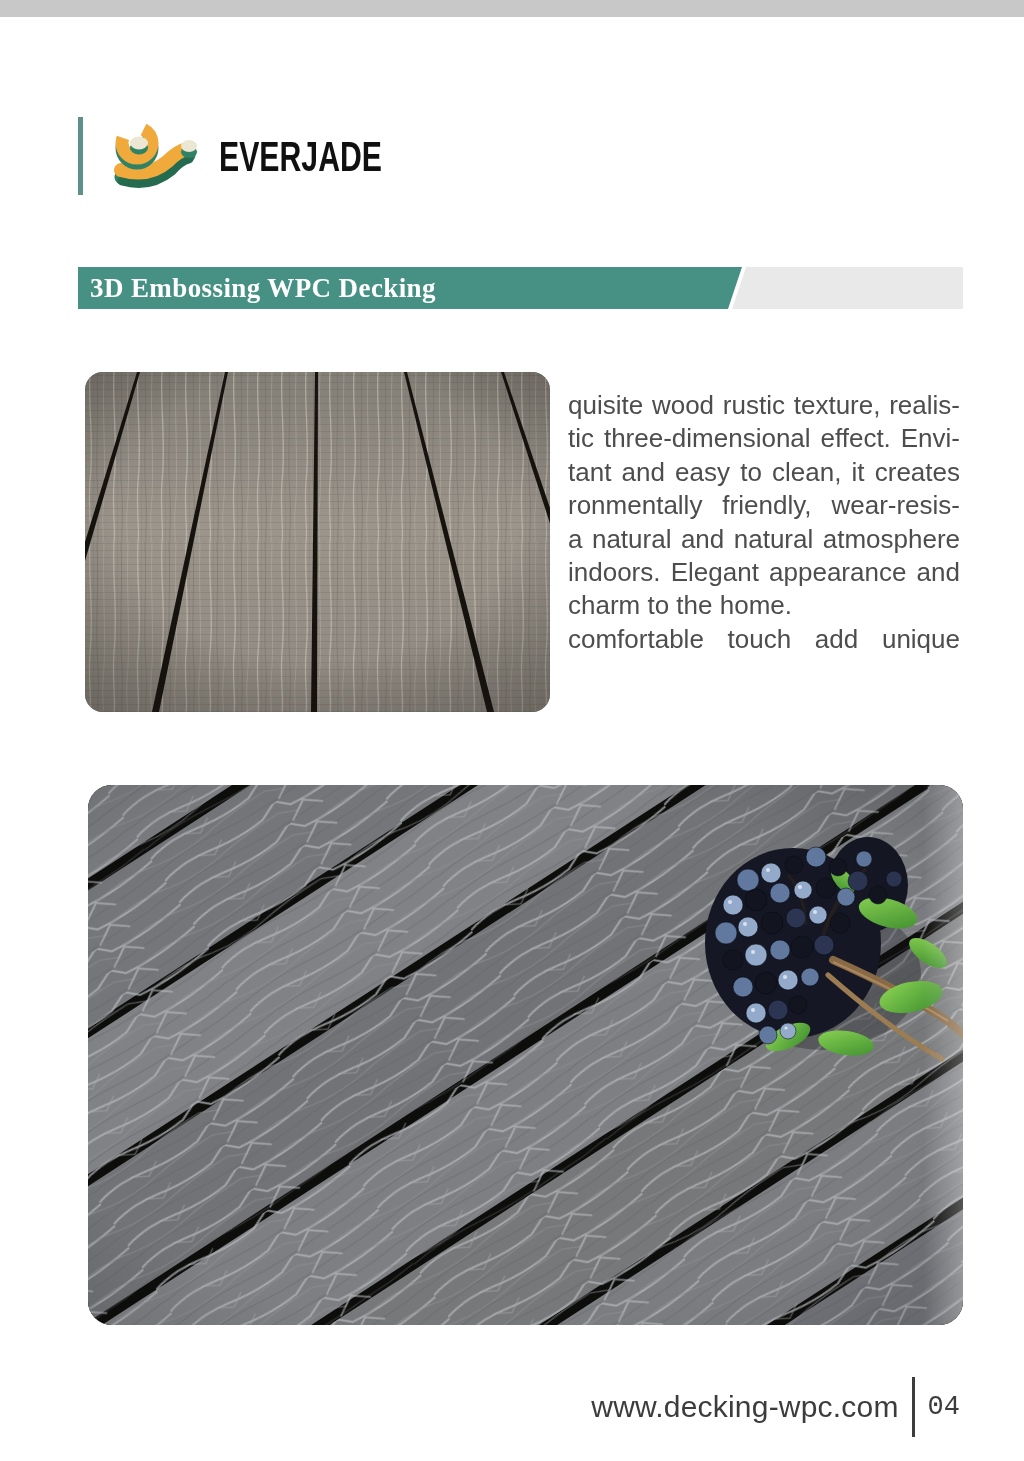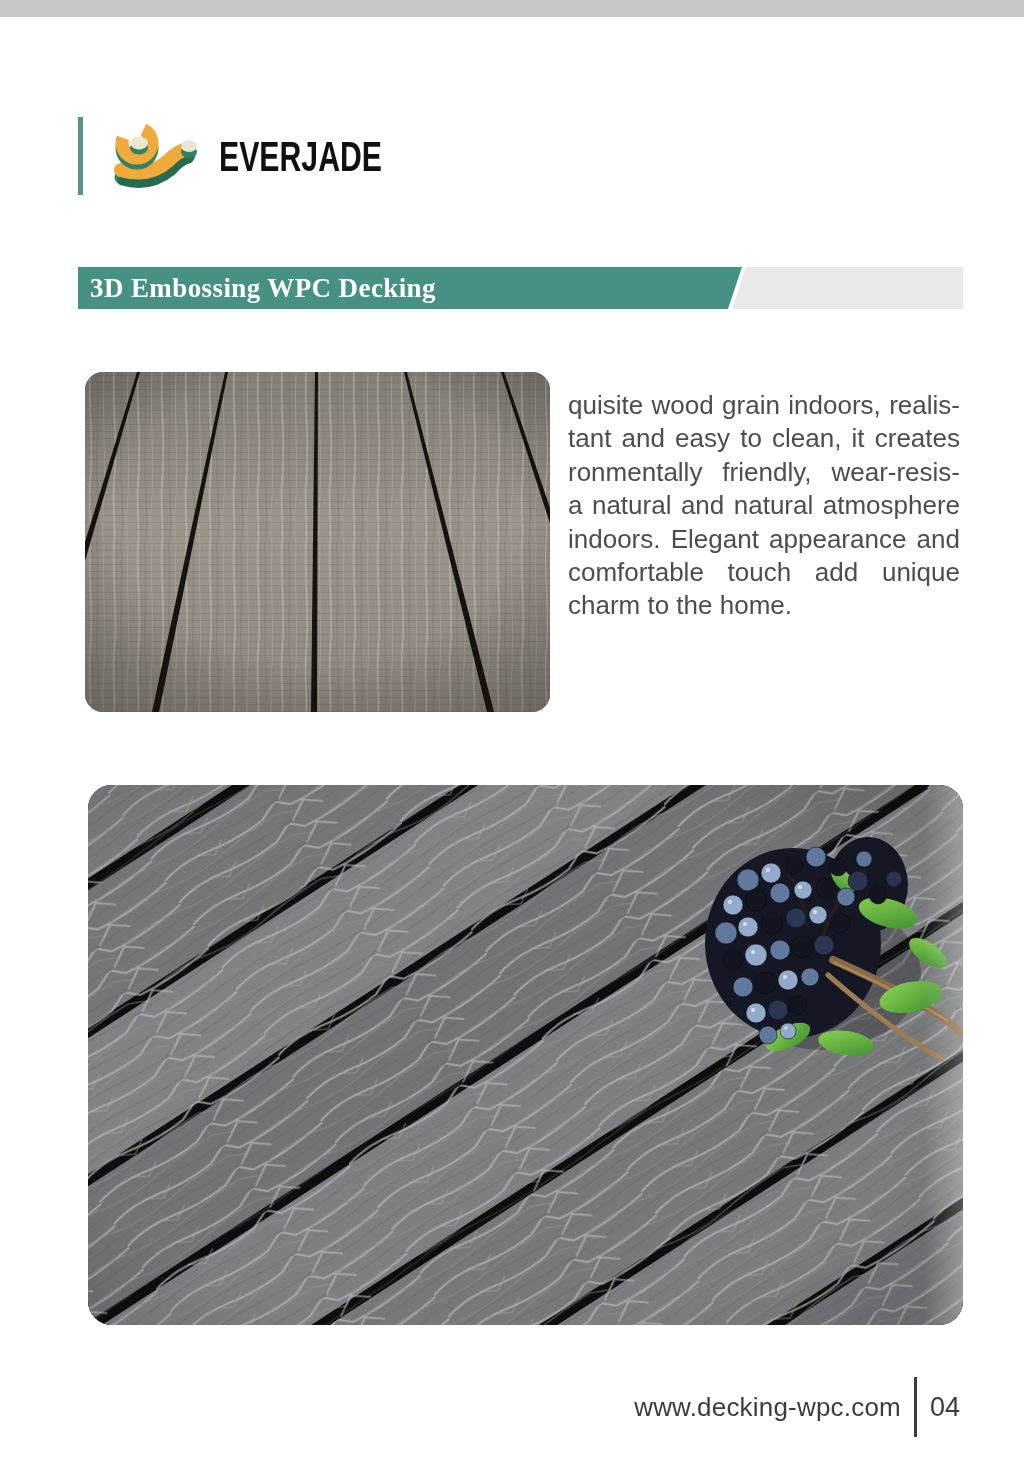--- a/index.html
+++ b/index.html
@@ -22,23 +22,23 @@
   .img-detail{left:88px;top:768px;width:875px;height:540px;border-radius:24px;}
   .img-frame svg{display:block;width:100%;height:100%;}
 
   
   .intro{position:absolute;left:568px;top:372px;width:392px;color:var(--text_body,#4d4d4d);font-size:26px;line-height:33.4px;}
   .para-line{text-align:justify;text-align-last:justify;white-space:nowrap;}
   .para-line.last{text-align-last:left;}
 
   
   .footer{position:absolute;right:64px;top:1360px;height:60px;display:flex;align-items:center;gap:13px;color:var(--text_dark,#3c3c3c);}
-  .footer .site{font-size:26px;letter-spacing:.2px;}
+  .footer .site{font-size:30px;letter-spacing:.2px;}
   .footer .divider{width:3px;height:60px;background:var(--text_dark,#3c3c3c);}
-  .footer .pagenum{font-size:27px;}
+  .footer .pagenum{font-size:27px;font-family:Liberation Mono, monospace;}
 </style>
 </head>
 <body>
 
 <div class="page">
 
   <div class="accent-bar"></div>
 
   <svg class="logo-mark" viewBox="0 0 104 74">
 
@@ -99,27 +99,28 @@
         <polygon points="140,0 143,0 74,340 67,340"></polygon>
         <polygon points="230,0 233,0 232,340 226,340"></polygon>
         <polygon points="319,0 322,0 409,340 402,340"></polygon>
         <polygon points="416,0 419,0 534,340 526,340"></polygon>
       </g>
       <rect width="465" height="340" fill="url(#vig1)"></rect>
     </svg>
   </div>
 
   <div class="intro">
-      <div class="para-line">quisite wood grain indoors, realis-</div>
+      <div class="para-line">quisite wood rustic texture, realis-</div>
+      <div class="para-line">tic three-dimensional effect. Envi-</div>
       <div class="para-line">tant and easy to clean, it creates</div>
       <div class="para-line">ronmentally friendly, wear-resis-</div>
       <div class="para-line">a natural and natural atmosphere</div>
       <div class="para-line">indoors. Elegant appearance and</div>
+      <div class="para-line last">charm to the home.</div>
       <div class="para-line">comfortable touch add unique</div>
-      <div class="para-line last">charm to the home.</div>
     </div>
 
   <div class="img-frame img-detail">
     <svg viewBox="0 0 875 540" preserveAspectRatio="none">
       <defs>
         <pattern id="hgrain" width="230" height="26" patternUnits="userSpaceOnUse">
           <path d="M0,6 q25,-7 55,-1 t60,3 l20,-9 l12,11 q35,5 83,-2" stroke="#b3b5b9" stroke-width="2" opacity=".75" fill="none"></path>
           <path d="M0,14 q30,6 62,1 t70,-4 l18,8 l10,-7 q40,-6 70,2" stroke="#8f9195" stroke-width="1.2" opacity=".6" fill="none"></path>
           <path d="M0,21 q40,-5 80,0 t90,2 q30,1 60,-3" stroke="#5f6165" stroke-width="1" opacity=".5" fill="none"></path>
           <path d="M140,25 l20,-12 l16,12" stroke="#c2c4c8" stroke-width="2" opacity=".55" fill="none"></path>

